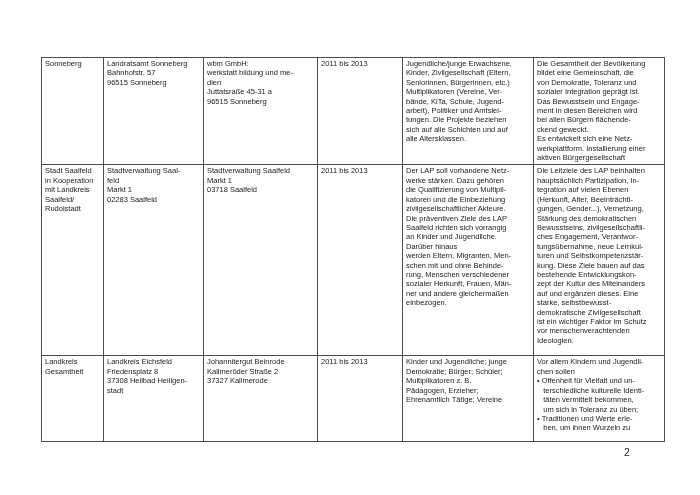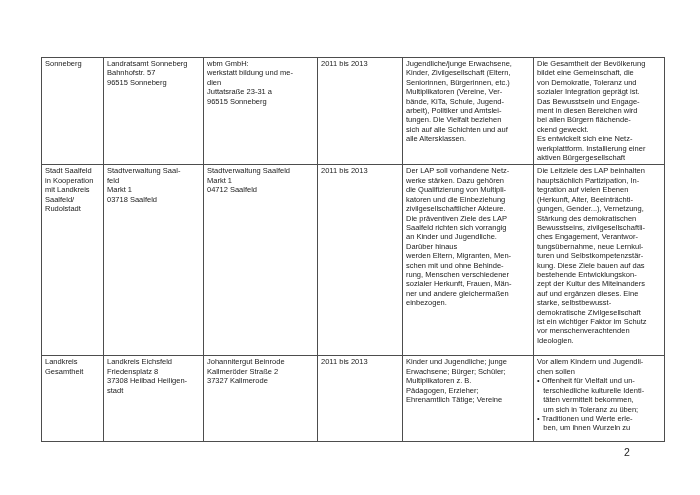--- a/index.html
+++ b/index.html
@@ -60,30 +60,30 @@
     </colgroup>
     <tbody>
       <tr style="height:105px">
         <td>Sonneberg</td>
         <td>Landratsamt Sonneberg
 Bahnhofstr. 57
 96515 Sonneberg</td>
         <td>wbm GmbH:
 werkstatt bildung und me-
 dien
-Juttatsraße 23-31 a
+Juttatsraße 45-31 a
 96515 Sonneberg</td>
         <td>2011 bis 2013</td>
         <td>Jugendliche/junge Erwachsene,
 Kinder, Zivilgesellschaft (Eltern,
 Seniorinnen, Bürgerinnen, etc.)
 Multiplikatoren (Vereine, Ver-
 bände, KiTa, Schule, Jugend-
 arbeit), Politiker und Amtslei-
-tungen. Die Vielfalt beziehen
+tungen. Die Projekte beziehen
 sich auf alle Schichten und auf
 alle Altersklassen.</td>
         <td>Die Gesamtheit der Bevölkerung
 bildet eine Gemeinschaft, die
 von Demokratie, Toleranz und
 sozialer Integration geprägt ist.
 Das Bewusstsein und Engage-
 ment in diesen Bereichen wird
 bei allen Bürgern flächende-
 ckend geweckt.
@@ -93,24 +93,24 @@
       </tr>
       <tr style="height:191px">
         <td>Stadt Saalfeld
 in Kooperation
 mit Landkreis
 Saalfeld/
 Rudolstadt</td>
         <td>Stadtverwaltung Saal-
 feld
 Markt 1
-03718 Saalfeld</td>
+02283 Saalfeld</td>
         <td>Stadtverwaltung Saalfeld
 Markt 1
-04712 Saalfeld</td>
+03718 Saalfeld</td>
         <td>2011 bis 2013</td>
         <td>Der LAP soll vorhandene Netz-
 werke stärken. Dazu gehören
 die Qualifizierung von Multipli-
 katoren und die Einbeziehung
 zivilgesellschaftlicher Akteure.
 Die präventiven Ziele des LAP
 Saalfeld richten sich vorrangig
 an Kinder und Jugendliche.
 Darüber hinaus
@@ -145,21 +145,21 @@
 Gesamtheit</td>
         <td>Landkreis Eichsfeld
 Friedensplatz 8
 37308 Heilbad Heiligen-
 stadt</td>
         <td>Johannitergut Beinrode
 Kallmeröder Straße 2
 37327 Kallmerode</td>
         <td>2011 bis 2013</td>
         <td>Kinder und Jugendliche; junge
-Erwachsene; Bürger; Schüler;
+Demokratie; Bürger; Schüler;
 Multiplikatoren z. B.
 Pädagogen, Erzieher;
 Ehrenamtlich Tätige; Vereine</td>
         <td>Vor allem Kindern und Jugendli-
 chen sollen
 •&nbsp;Offenheit für Vielfalt und un-
 &nbsp;&nbsp;&nbsp;terschiedliche kulturelle Identi-
 &nbsp;&nbsp;&nbsp;täten vermittelt bekommen,
 &nbsp;&nbsp;&nbsp;um sich in Toleranz zu üben;
 •&nbsp;Traditionen und Werte erle-

